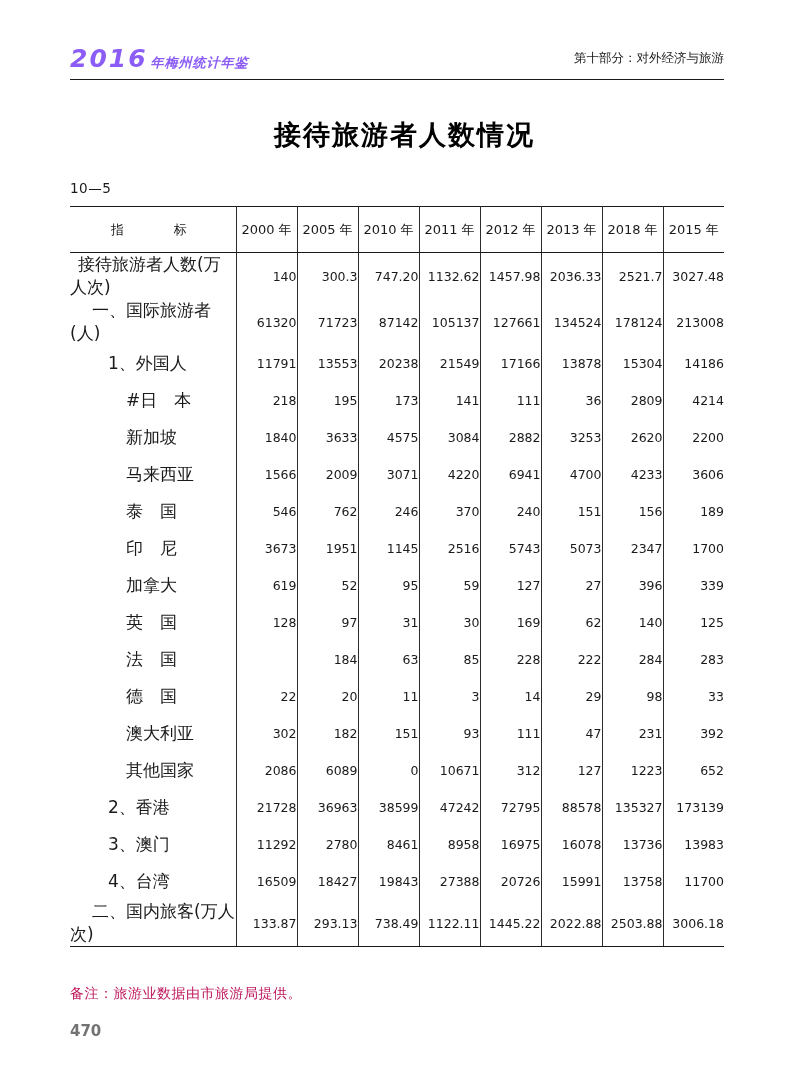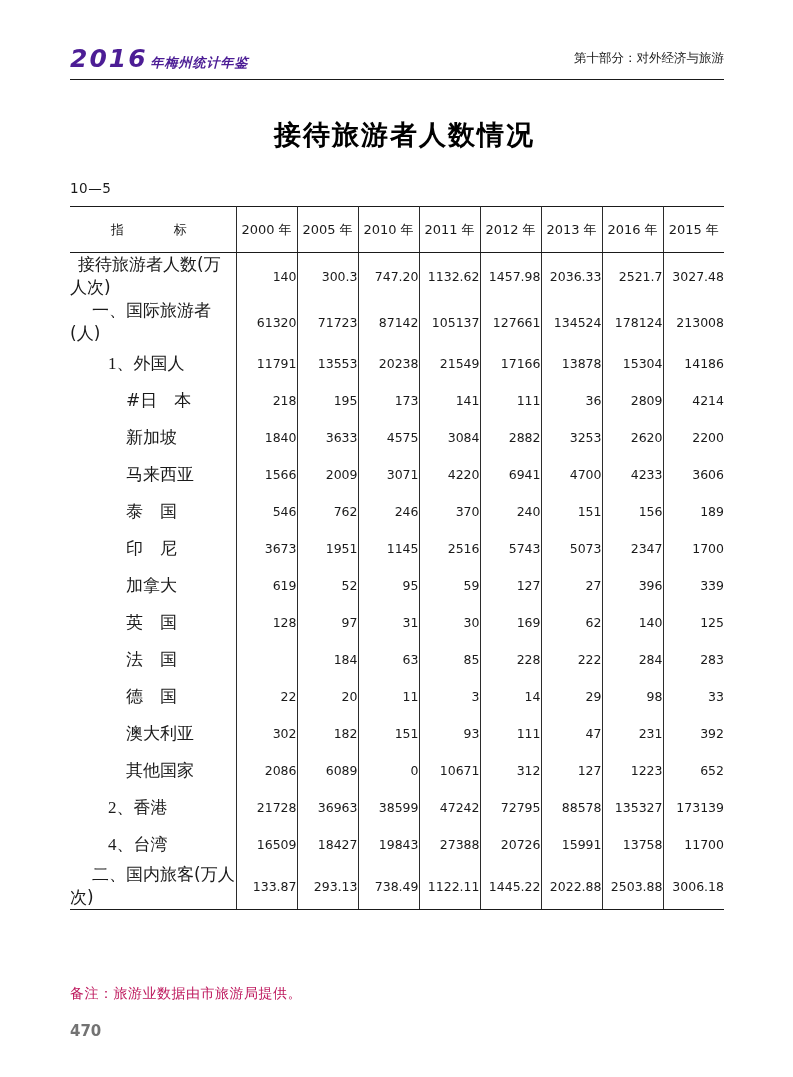--- a/index.html
+++ b/index.html
@@ -30,21 +30,21 @@
     width: 654px;
     height: 34px;
   }
   .header-logo {
     position: absolute;
     left: 0;
     top: 0;
     font-family: "DejaVu Sans", sans-serif;
     font-style: italic;
     font-weight: bold;
-    color: #4c1d95;
+    color: #8b5cf6;
     letter-spacing: 1px;
     white-space: nowrap;
   }
   .header-logo .y {
     font-size: 25px;
     letter-spacing: 2px;
   }
   .header-logo .t {
     font-size: 13px;
     margin-left: 3px;
@@ -148,21 +148,21 @@
     font-size: 12.5px;
     font-family: "DejaVu Sans", sans-serif;
   }
   td.lbl {
     text-align: left;
     font-size: 17px;
   }
   
   .ind0 { padding-left: 8px; }
   .ind1 { padding-left: 22px; }
-  .ind2 { padding-left: 38px; font-family: Liberation Serif, serif; }
+  .ind2 { padding-left: 38px; }
   .ind3 { padding-left: 56px; }
 
   
   .note {
     position: absolute;
     left: 70px;
     top: 985px;
     font-family: "DejaVu Sans", sans-serif;
     font-size: 14px;
     color: #be185d;
@@ -210,21 +210,21 @@
       </colgroup>
       <thead>
         <tr class="head">
           <th class="hdr-label">指　　标</th>
           <th class="hdr-year">2000 年</th>
           <th class="hdr-year">2005 年</th>
           <th class="hdr-year">2010 年</th>
           <th class="hdr-year">2011 年</th>
           <th class="hdr-year">2012 年</th>
           <th class="hdr-year">2013 年</th>
-          <th class="hdr-year">2016 年</th>
+          <th class="hdr-year">2018 年</th>
           <th class="hdr-year">2015 年</th>
         </tr>
       </thead>
       <tbody id="table-body">
           <tr>
             <td class="lbl"><span class="ind0">接待旅游者人数(万人次)</span></td>
             <td class="num">140</td>
             <td class="num">300.3</td>
             <td class="num">747.20</td>
             <td class="num">1132.62</td>
@@ -379,20 +379,31 @@
           <tr>
             <td class="lbl"><span class="ind2">2、香港</span></td>
             <td class="num">21728</td>
             <td class="num">36963</td>
             <td class="num">38599</td>
             <td class="num">47242</td>
             <td class="num">72795</td>
             <td class="num">88578</td>
             <td class="num">135327</td>
             <td class="num">173139</td>
+          </tr>
+          <tr>
+            <td class="lbl"><span class="ind2">3、澳门</span></td>
+            <td class="num">11292</td>
+            <td class="num">2780</td>
+            <td class="num">8461</td>
+            <td class="num">8958</td>
+            <td class="num">16975</td>
+            <td class="num">16078</td>
+            <td class="num">13736</td>
+            <td class="num">13983</td>
           </tr>
           <tr>
             <td class="lbl"><span class="ind2">4、台湾</span></td>
             <td class="num">16509</td>
             <td class="num">18427</td>
             <td class="num">19843</td>
             <td class="num">27388</td>
             <td class="num">20726</td>
             <td class="num">15991</td>
             <td class="num">13758</td>

